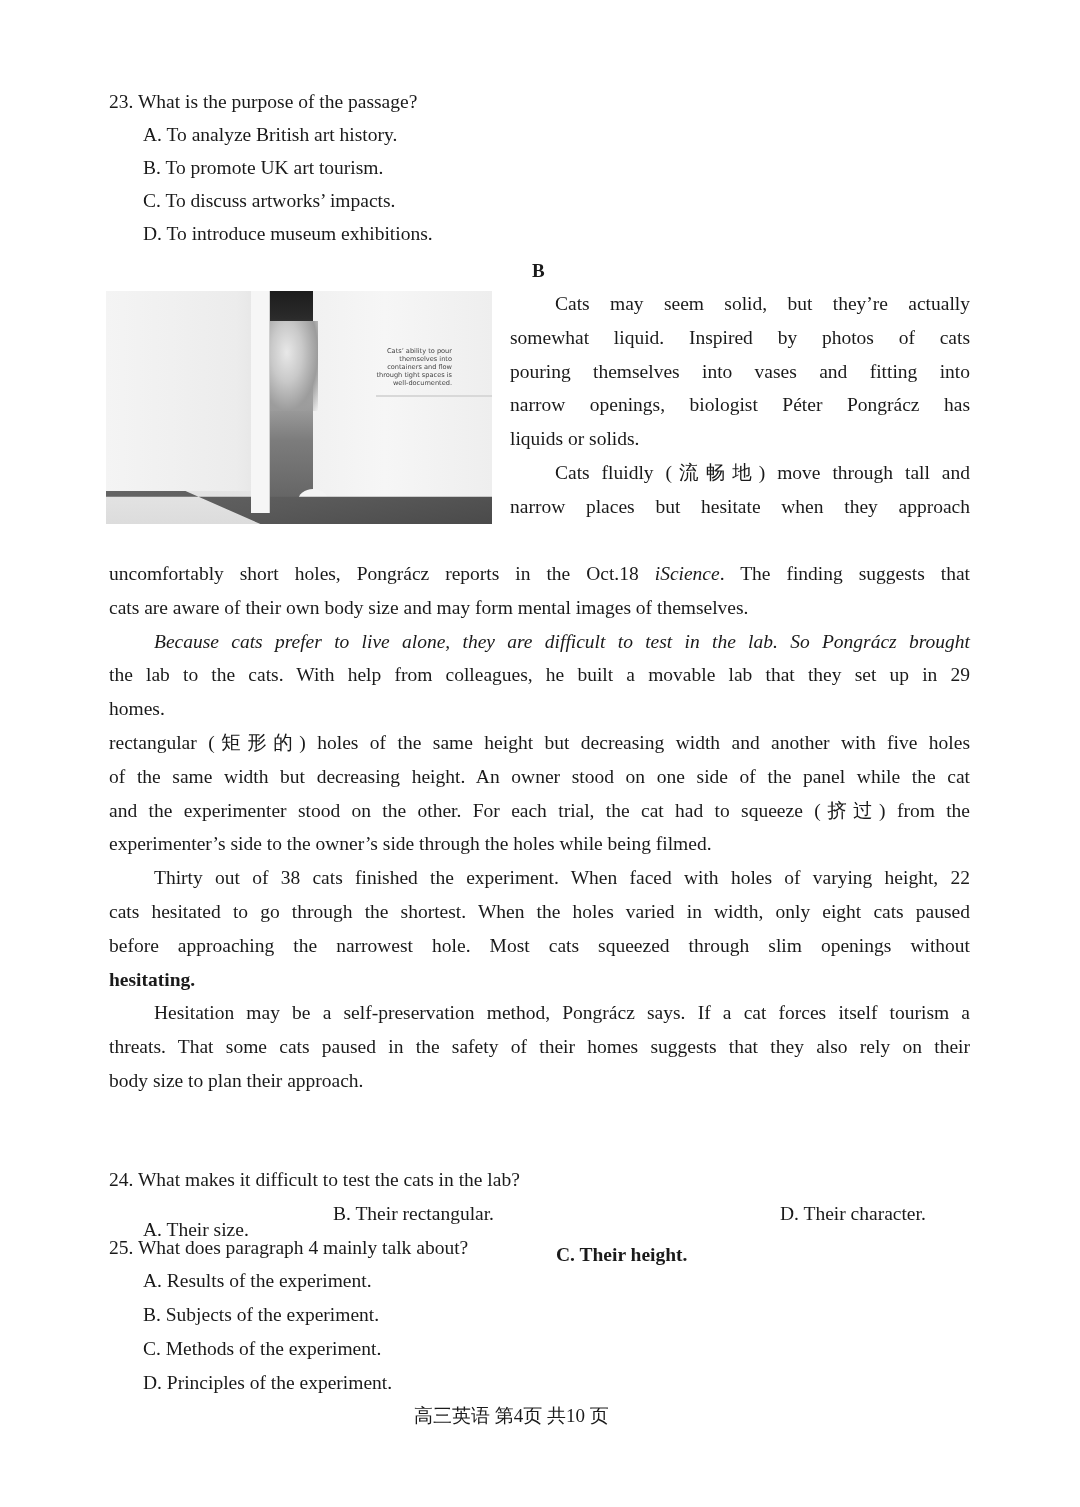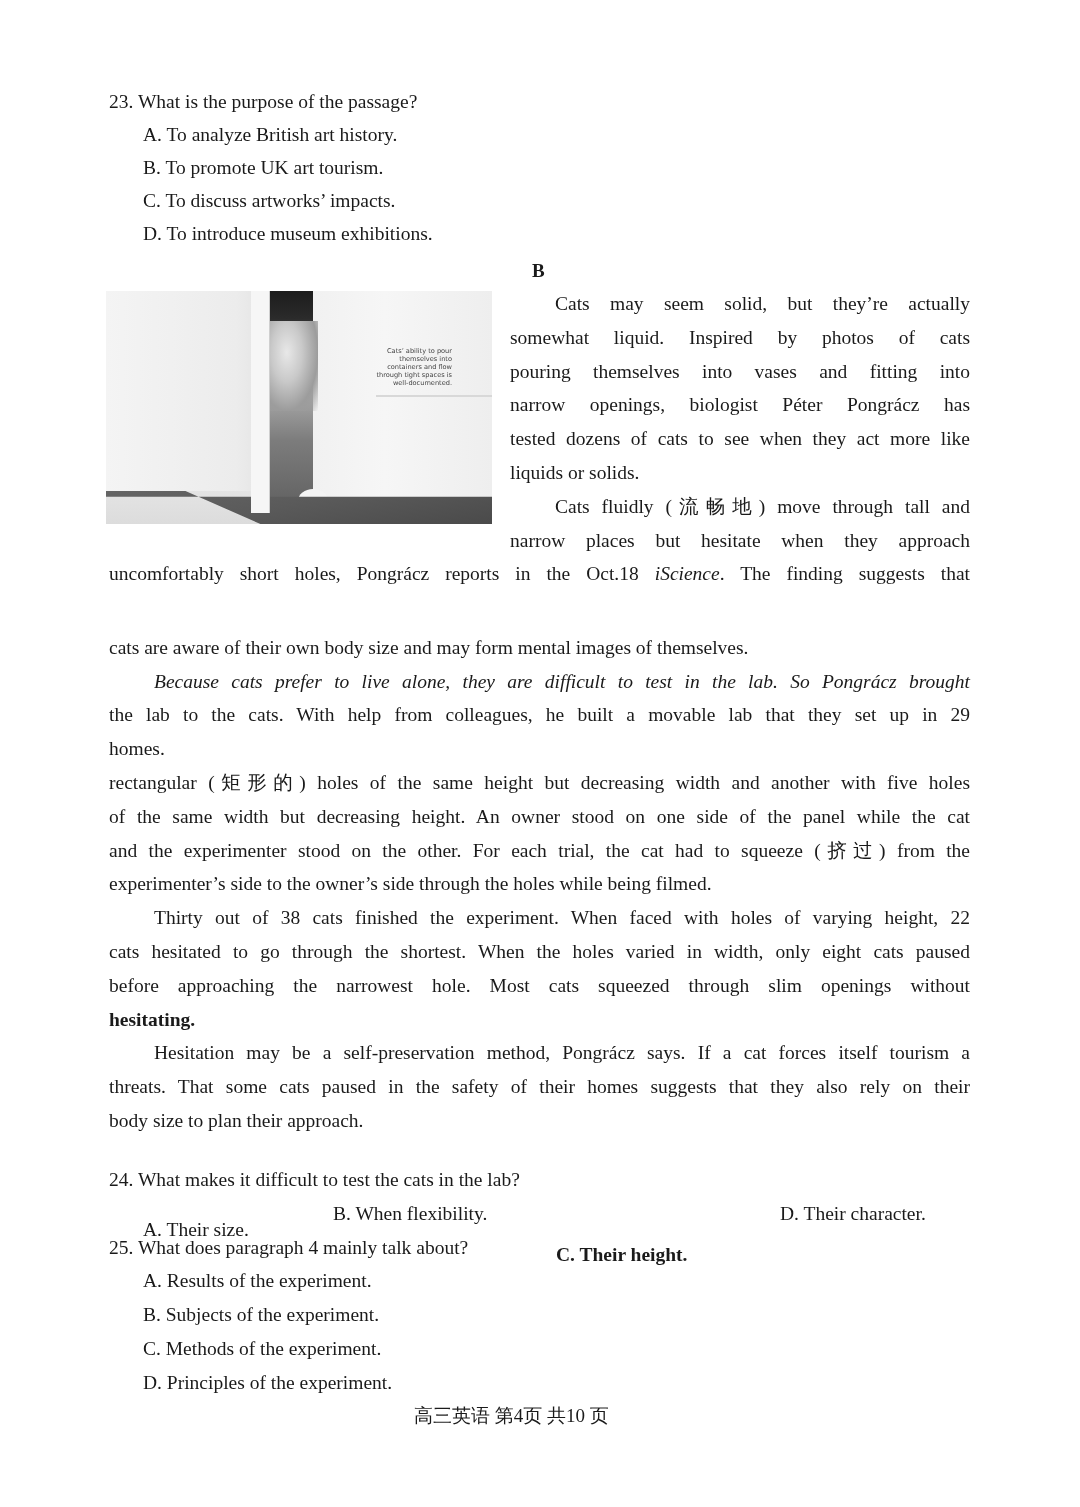--- a/index.html
+++ b/index.html
@@ -95,29 +95,28 @@
     <div>through tight spaces is</div>
     <div>well-documented.</div>
   </div>
 </div>
 
 <div class="block right-col">
   <span class="jline" style="padding-left:45px;">Cats may seem solid, but they’re actually</span>
   <span class="jline">somewhat liquid. Inspired by photos of cats</span>
   <span class="jline">pouring themselves into vases and fitting into</span>
   <span class="jline">narrow openings, biologist Péter Pongrácz has</span>
-  <span class="jline">tested dozens of cats to see when they act more like</span>
   <span class="jline" style="text-align-last:left;">liquids or solids.</span>
   <span class="jline" style="padding-left:45px;">Cats fluidly (流畅地) move through tall and</span>
   <span class="jline">narrow places but hesitate when they approach</span>
 </div>
 
 <div class="block full-col" style="top:557px;">
   <span class="jline"><span>uncomfortably short holes, Pongrácz reports in the Oct.18 </span><i>iScience</i><span>. The finding suggests that</span></span>
-  <span class="jline" style="text-align-last:left;margin-top:40px;">cats are aware of their own body size and may form mental images of themselves.</span>
+  <span class="jline" style="text-align-last:left;">cats are aware of their own body size and may form mental images of themselves.</span>
 
   <span class="jline" style="padding-left:45px;font-style:italic;">Because cats prefer to live alone, they are difficult to test in the lab. So Pongrácz brought</span>
   <span class="jline">the lab to the cats. With help from colleagues, he built a movable lab that they set up in 29</span>
   <span class="jline" style="text-align-last:left;">homes.</span>
 
   <span class="jline">rectangular (矩形的) holes of the same height but decreasing width and another with five holes</span>
   <span class="jline">of the same width but decreasing height. An owner stood on one side of the panel while the cat</span>
   <span class="jline">and the experimenter stood on the other. For each trial, the cat had to squeeze (挤过) from the</span>
   <span class="jline" style="text-align-last:left;">experimenter’s side to the owner’s side through the holes while being filmed.</span>
 
@@ -126,21 +125,21 @@
   <span class="jline">before approaching the narrowest hole. Most cats squeezed through slim openings without</span>
   <span class="jline" style="text-align-last:left;font-weight:bold;">hesitating.</span>
 
   <span class="jline" style="padding-left:45px;">Hesitation may be a self-preservation method, Pongrácz says. If a cat forces itself tourism a</span>
   <span class="jline">threats. That some cats paused in the safety of their homes suggests that they also rely on their</span>
   <span class="jline" style="text-align-last:left;">body size to plan their approach.</span>
 </div>
 
 <div class="line q" style="top:1170px;">24. What makes it difficult to test the cats in the lab?</div>
 <div class="line" style="top:1204px; left:143px;margin-top:16px;">A. Their size.</div>
-<div class="line" style="top:1204px; left:333px;">B. When flexibility.</div>
+<div class="line" style="top:1204px; left:333px;">B. Their rectangular.</div>
 <div class="line" style="top:1245px; left:556px;font-weight:bold;">C. Their height.</div>
 <div class="line" style="top:1204px; left:780px;">D. Their character.</div>
 
 <div class="line q" style="top:1238px;">25. What does paragraph 4 mainly talk about?</div>
 <div class="line opt" style="top:1271px;">A. Results of the experiment.</div>
 <div class="line opt" style="top:1305px;">B. Subjects of the experiment.</div>
 <div class="line opt" style="top:1339px;">C. Methods of the experiment.</div>
 <div class="line opt" style="top:1373px;">D. Principles of the experiment.</div>
 
 <div class="footer">高三英语 第4页 共10 页</div>

